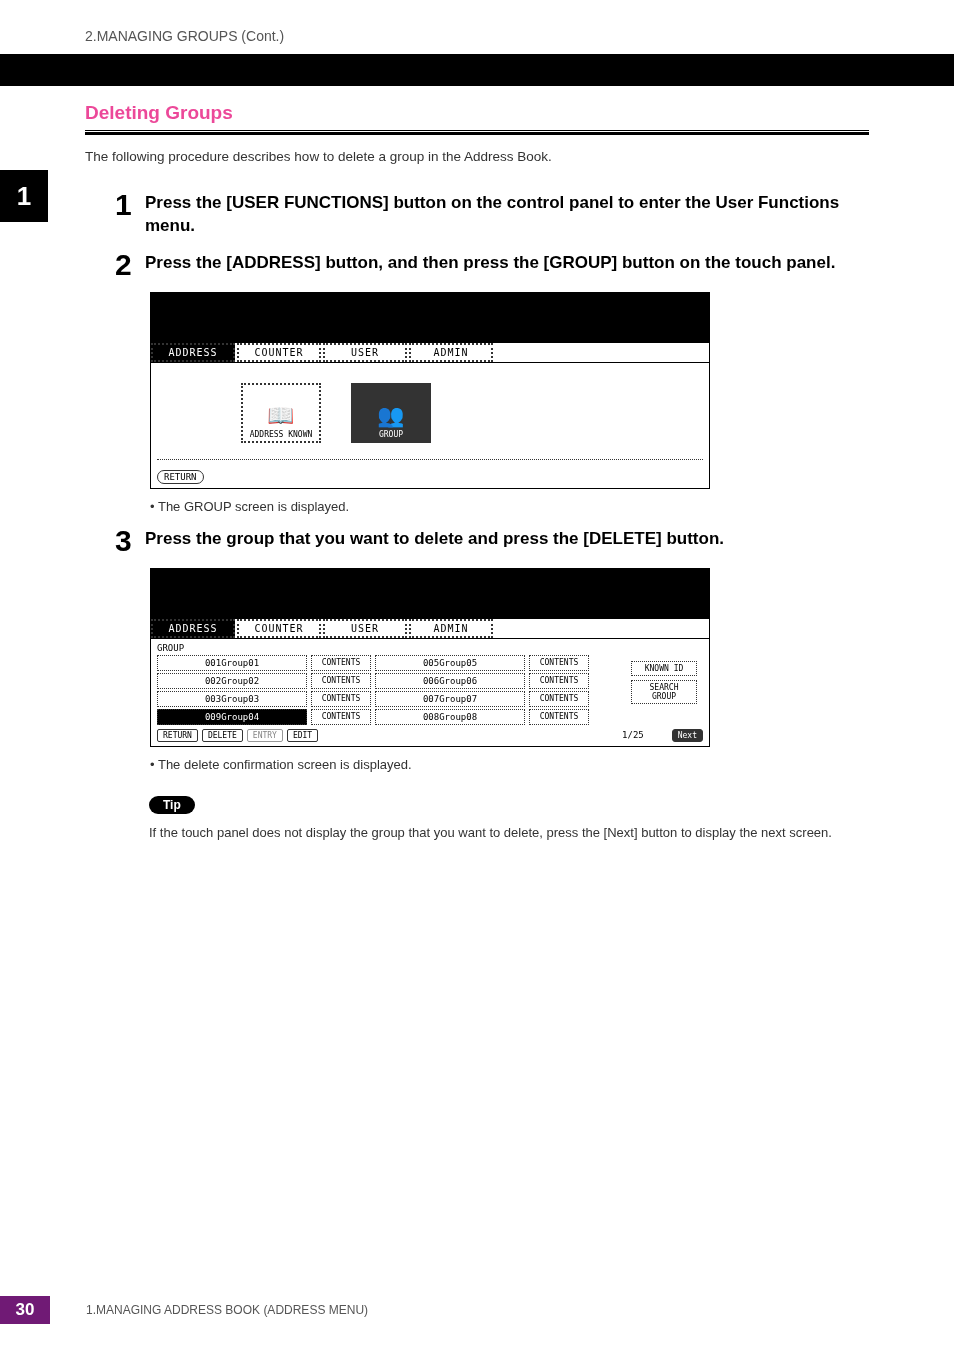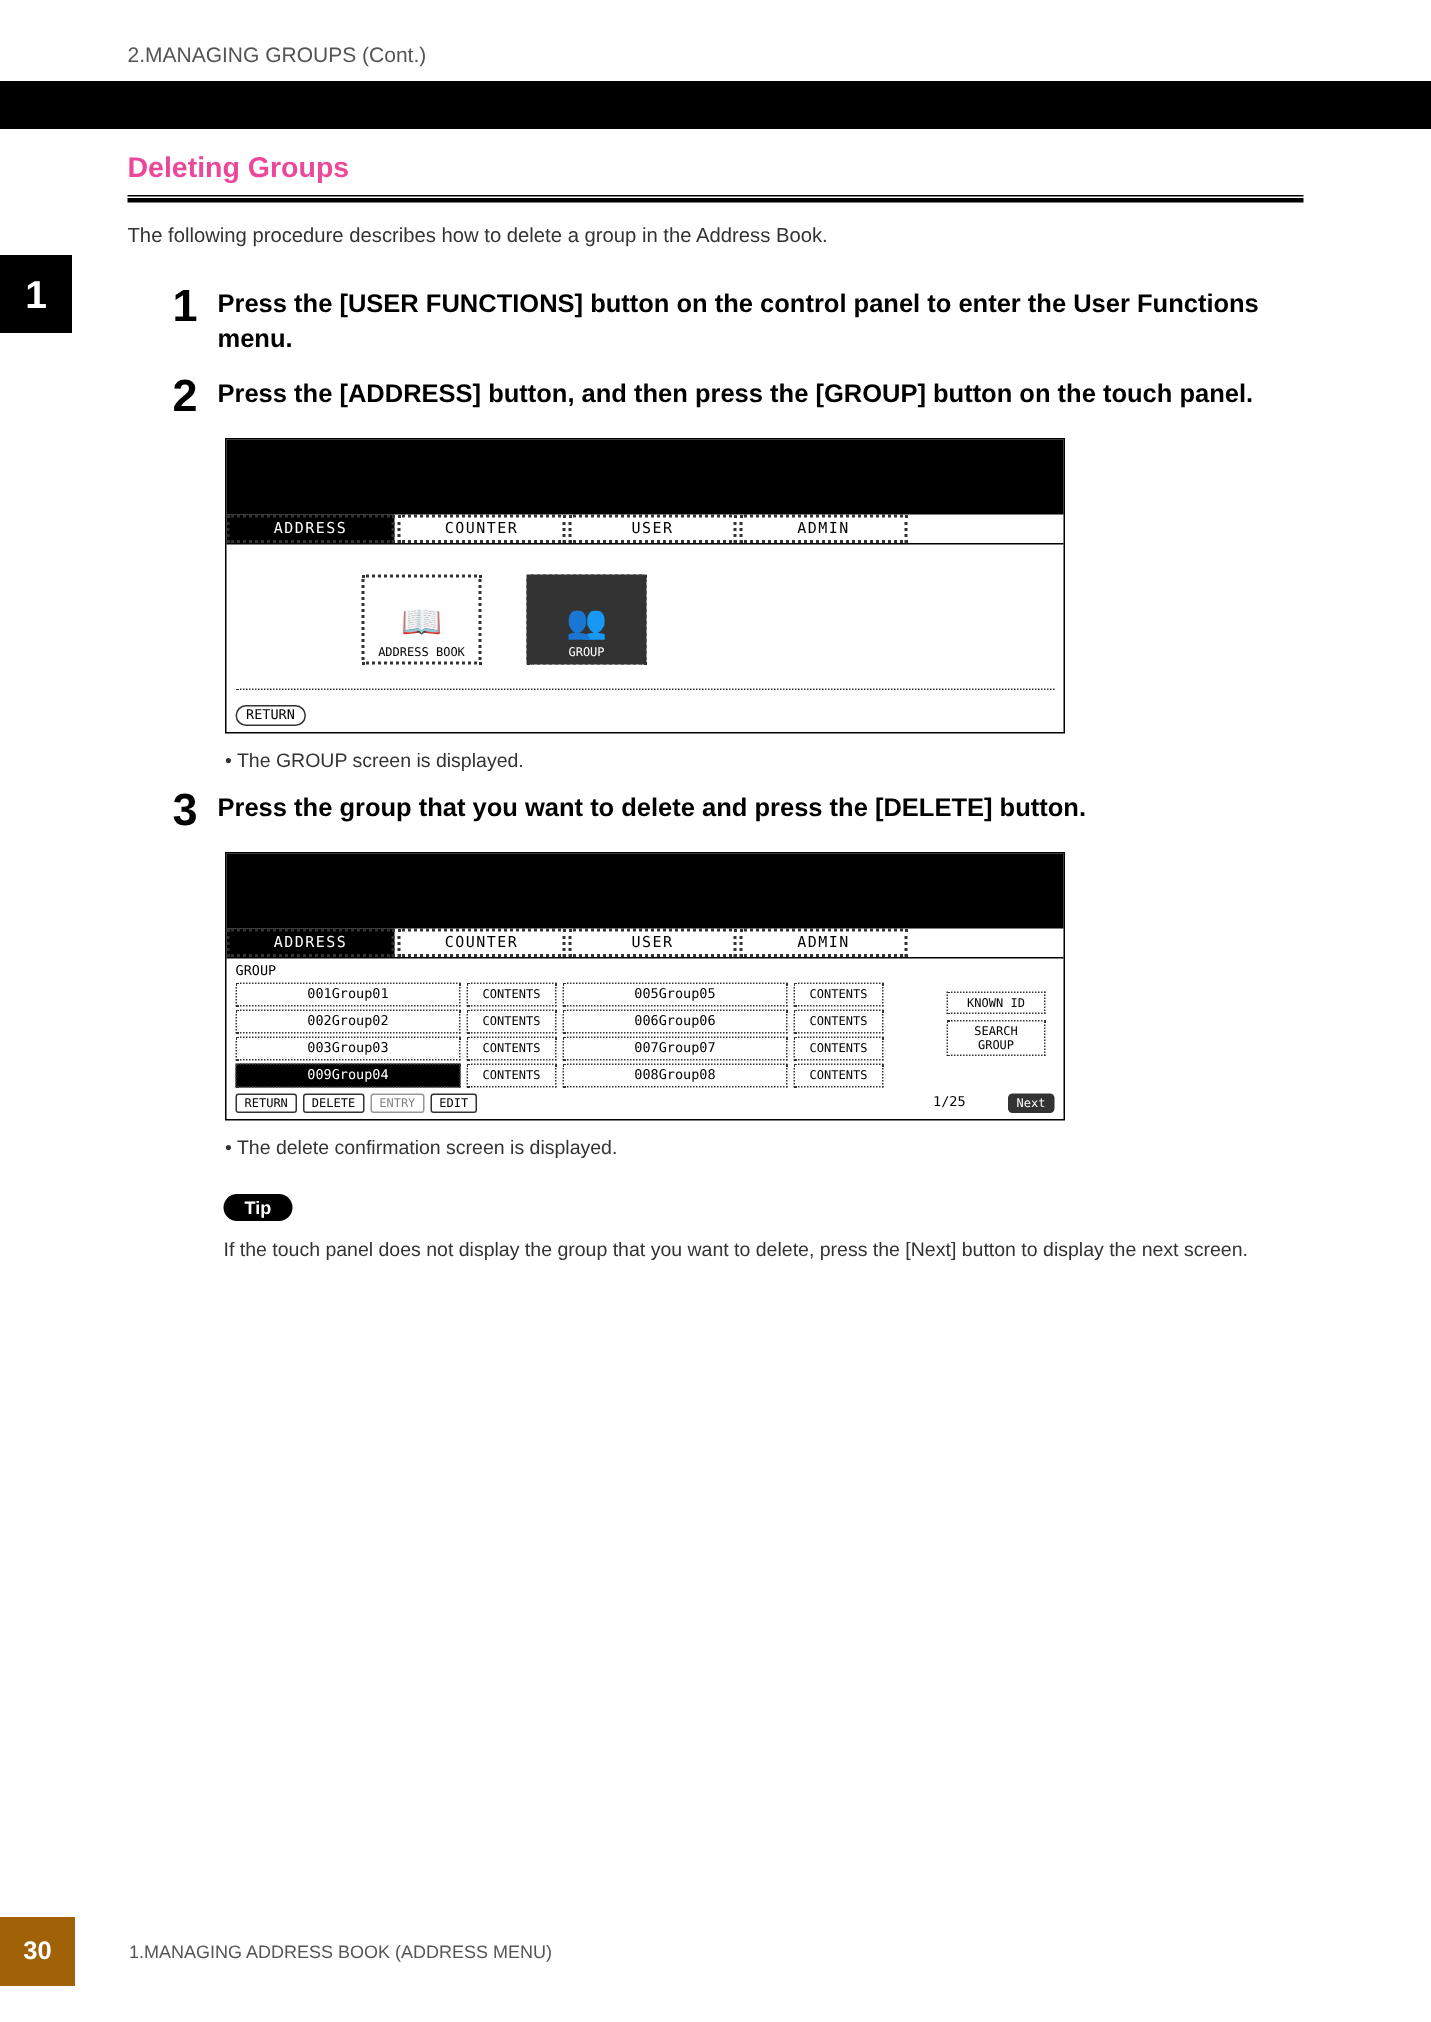--- a/index.html
+++ b/index.html
@@ -98,21 +98,21 @@
       margin-top: 0;
       border-bottom: 1px solid #000;
     }
     .ui-tab {
       border: 2px dotted #333;
       padding: 2px 0;
       font-size: 10px;
       letter-spacing: 1px;
       text-align: center;
       font-family: monospace;
-      width: 112px;
+      width: 84px;
       margin-right: 2px;
     }
     .ui-tab.active {
       background: #000;
       color: #fff;
     }
     .icon-row {
       padding: 20px 0 10px 90px;
       display: flex;
       gap: 30px;
@@ -258,26 +258,26 @@
       line-height: 1.4;
     }
     .footer {
       position: absolute;
       bottom: 24px;
       left: 0;
       display: flex;
       align-items: center;
     }
     .page-num-box {
-      background: #a16207;
+      background: #701a75;
       color: #fff;
       font-size: 17px;
       font-weight: bold;
       width: 50px;
-      height: 46px;
+      height: 28px;
       display: flex;
       align-items: center;
       justify-content: center;
     }
     .footer-text {
       font-size: 12px;
       color: #555;
       margin-left: 36px;
     }
     .screenshot1 {
@@ -316,21 +316,21 @@
     <div class="screenshot-black"></div>
     <div class="tab-row">
       <div class="ui-tab active">ADDRESS</div>
       <div class="ui-tab">COUNTER</div>
       <div class="ui-tab">USER</div>
       <div class="ui-tab">ADMIN</div>
     </div>
     <div class="icon-row">
       <div class="icon-box">
         <span class="icon-glyph">📖</span>
-        <span>ADDRESS BOOK</span>
+        <span>ADDRESS KNOWN</span>
       </div>
       <div class="icon-box dark">
         <span class="icon-glyph">👥</span>
         <span>GROUP</span>
       </div>
     </div>
     <div class="separator-dotted"></div>
     <div class="return-btn">RETURN</div>
   </div>
 

